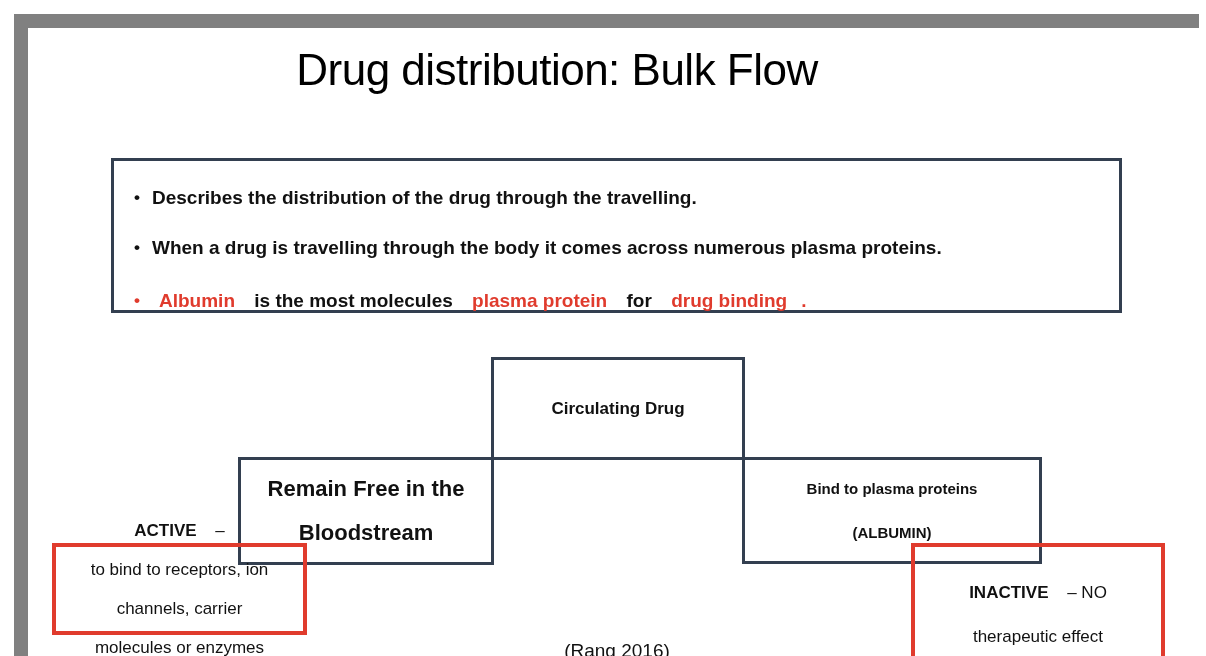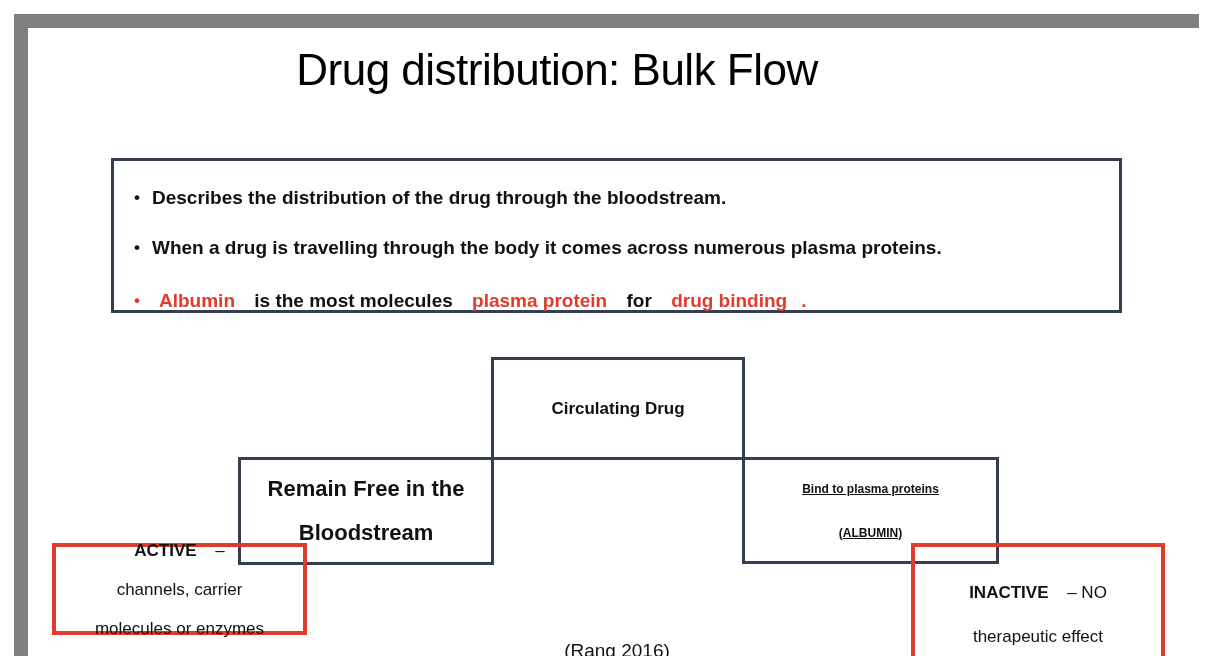--- a/index.html
+++ b/index.html
@@ -66,21 +66,21 @@
     display: flex;
     flex-direction: column;
     align-items: center;
     justify-content: center;
     text-align: center;
     font-weight: 700;
     color: var(--text);
   }
   .flow-root  { left: 477px; top: 343px; width: 254px; height: 103px; font-size: 17px; }
   .flow-left  { left: 224px; top: 443px; width: 256px; height: 108px; font-size: 22px; line-height: 30px; }
-  .flow-right { left: 728px; top: 443px; width: 257px; height: 107px; font-size: 12px; line-height: 30px; text-decoration: underline; }
+  .flow-right { left: 728px; top: 443px; width: 300px; height: 107px; font-size: 15px; line-height: 30px; }
 
   .note-box {
     position: absolute;
     border: 4px solid var(--red);
     background: transparent;
     display: flex;
     flex-direction: column;
     align-items: center;
     justify-content: center;
     text-align: center;
@@ -106,21 +106,21 @@
 </head>
 <body>
 
 <div class="stage">
 
   <h1 class="slide-title">Drug distribution: Bulk Flow</h1>
 
   <div class="bullet-box">
     <div class="bullet-row row-1">
       <span class="marker">•</span>
-      <span class="btext">Describes the distribution of the drug through the bloodstream.</span>
+      <span class="btext">Describes the distribution of the drug through the travelling.</span>
     </div>
     <div class="bullet-row row-2">
       <span class="marker">•</span>
       <span class="btext">When a drug is travelling through the body it comes across numerous plasma proteins.</span>
     </div>
     <div class="bullet-row row-3">
       <span class="marker marker-red">•</span>
       <span class="btext"><span class="seg-red">Albumin</span><span> is the most molecules </span><span class="seg-red">plasma protein</span><span> for </span><span class="seg-red">drug binding</span><span class="seg-red">.</span></span>
     </div>
   </div>
@@ -134,20 +134,21 @@
     <span>Bloodstream</span>
   </div>
 
   <div class="flow-box flow-right">
     <span>Bind to plasma proteins</span>
     <span>(ALBUMIN)</span>
   </div>
 
   <div class="note-box note-active">
     <div><span class="note-heading">ACTIVE</span><span class="note-suffix"> –</span></div>
+    <div>to bind to receptors, ion</div>
     <div>channels, carrier</div>
     <div>molecules or enzymes</div>
   </div>
 
   <div class="note-box note-inactive">
     <div><span class="note-heading">INACTIVE</span><span class="note-suffix"> – NO</span></div>
     <div>therapeutic effect</div>
   </div>
 
   <div class="citation">(Rang 2016)</div>

